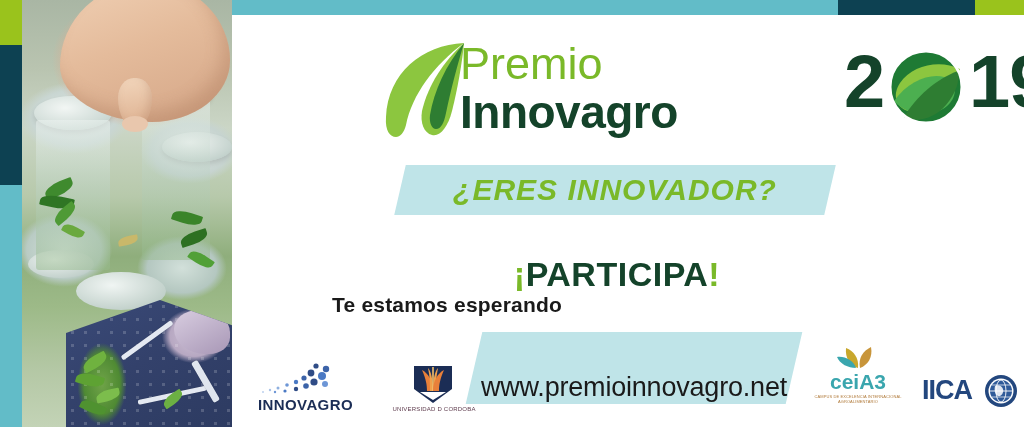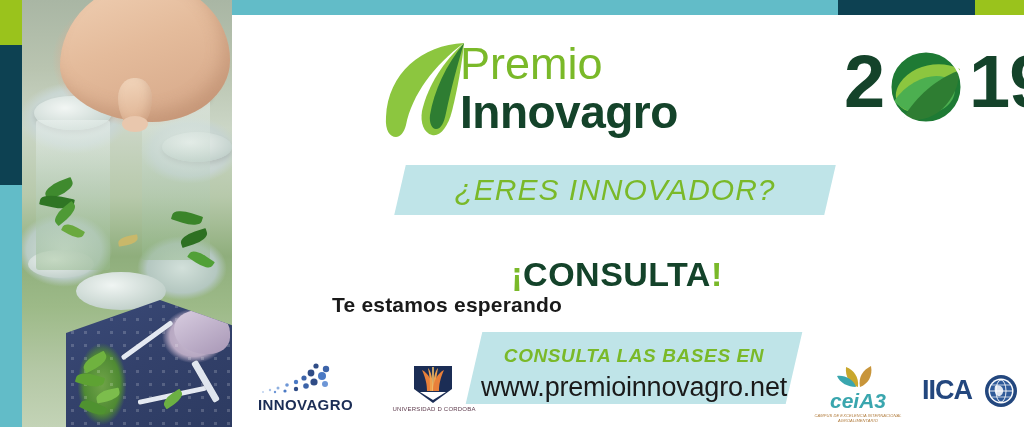--- a/index.html
+++ b/index.html
@@ -66,21 +66,21 @@
   .y-19{left:125px;}
   .y-circle{position:absolute;left:44px;top:12px;width:76px;height:76px;}
 
   
   .band{position:absolute;background:#bfe4e8;}
   .band-1{left:168px;top:150px;width:430px;height:50px;transform:skewX(-13deg);}
   .band-2{left:242px;top:317px;width:320px;height:72px;transform:skewX(-13deg);}
 
   .band-1-text{position:absolute;left:168px;top:150px;width:430px;height:50px;
      display:flex;align-items:center;justify-content:center;
-     font-size:30px;font-style:italic;font-weight:normal;color:#7ab929;letter-spacing:1px;}
+     font-size:30px;font-style:italic;font-weight:bold;color:#7ab929;letter-spacing:1px;}
 
   .participa{position:absolute;left:100px;top:240px;width:570px;text-align:center;
      font-size:34px;font-weight:bold;color:#14432a;letter-spacing:0.5px;}
   .participa .bang{color:#7ab929;}
   .esperando{position:absolute;left:100px;top:278px;width:570px;text-align:left;
      font-size:21px;font-weight:bold;color:#1a1a1a;letter-spacing:0.2px;}
 
   .consulta{position:absolute;left:242px;top:330px;width:320px;text-align:center;
      font-size:19px;font-style:italic;font-weight:bold;color:#7ab929;letter-spacing:0.6px;}
   .weburl{position:absolute;left:222px;top:357px;width:360px;text-align:center;
@@ -88,21 +88,21 @@
 
   
   .logo-innovagro{position:absolute;left:22px;top:348px;width:98px;height:56px;}
   .ia-dots{position:absolute;left:0;top:0;width:98px;height:32px;}
   .ia-word{position:absolute;left:4px;top:33px;font-size:15px;font-weight:bold;color:#1b2d55;letter-spacing:0.4px;}
 
   .logo-uco{position:absolute;left:152px;top:348px;width:100px;height:56px;}
   .uco-shield{position:absolute;left:26px;top:0;width:46px;height:42px;}
   .uco-word{position:absolute;left:0;top:43px;width:100px;text-align:center;font-size:6px;color:#5e3b4d;letter-spacing:0.2px;}
 
-  .logo-ceia3{position:absolute;left:578px;top:348px;width:96px;height:60px;font-style:italic;}
+  .logo-ceia3{position:absolute;left:578px;top:329px;width:96px;height:60px;}
   .cei-leaves{position:absolute;left:18px;top:0;width:60px;height:26px;}
   .cei-word{position:absolute;left:0;top:26px;width:96px;text-align:center;font-size:21px;font-weight:bold;color:#3aa6ae;letter-spacing:0px;}
   .cei-sub{position:absolute;left:0;top:50px;width:96px;text-align:center;font-size:4px;color:#b07a3a;letter-spacing:0.1px;}
 
   .logo-iica{position:absolute;left:690px;top:358px;width:110px;height:40px;}
   .iica-word{position:absolute;left:0;top:2px;font-size:27px;font-weight:bold;color:#23477e;letter-spacing:-1px;}
   .iica-globe{position:absolute;left:62px;top:1px;width:34px;height:34px;}
 </style>
 </head>
 <body>
@@ -187,26 +187,25 @@
           </svg>
         </div>
         <div class="y-text y-19">19</div>
       </div>
     </div>
 
     <div class="band band-1"></div>
     <div class="band-1-text">¿ERES INNOVADOR?</div>
 
     <div class="participa">
-      <span class="bang">¡</span><span>CONSULTA</span><span class="bang">!</span>
+      <span class="bang">¡</span><span>PARTICIPA</span><span class="bang">!</span>
     </div>
     <div class="esperando">Te estamos esperando</div>
 
     <div class="band band-2"></div>
-    <div class="consulta">CONSULTA LAS BASES EN</div>
     <div class="weburl">www.premioinnovagro.net</div>
 
     <div class="logo-innovagro">
       <div class="ia-dots">
         <svg viewBox="0 0 98 32" width="98" height="32">
           <circle cx="62" cy="3" r="2.6" fill="#2f4c86"></circle>
           <circle cx="72" cy="6" r="3.2" fill="#3c63a8"></circle>
           <circle cx="57" cy="10" r="3.4" fill="#2f4c86"></circle>
           <circle cx="68" cy="13" r="4.0" fill="#4a79c4"></circle>
           <circle cx="50" cy="15" r="2.6" fill="#3c63a8"></circle>

